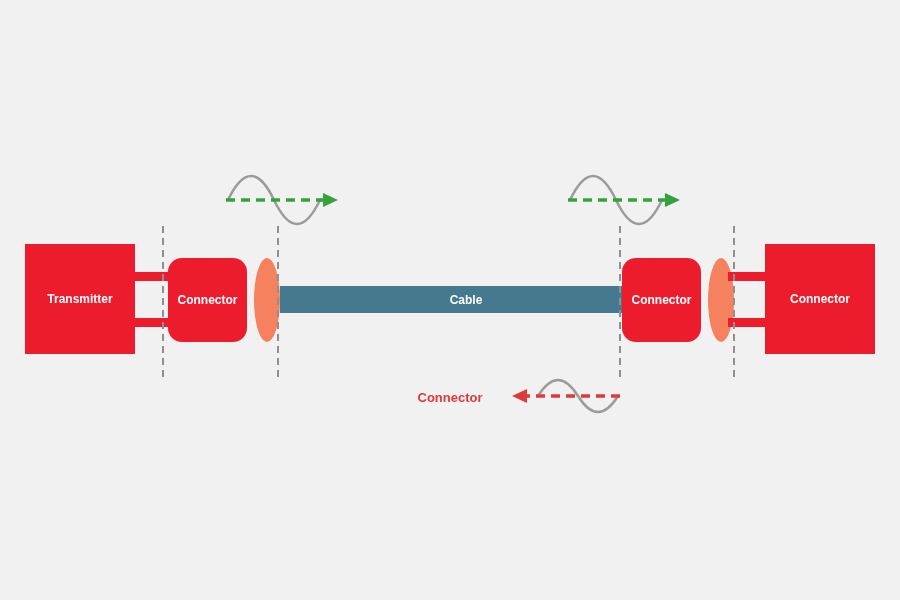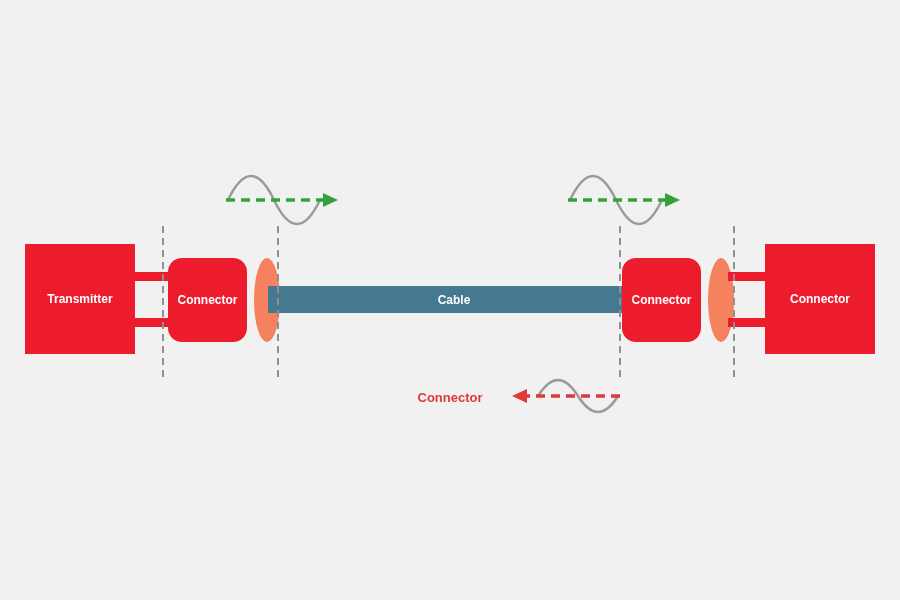--- a/index.html
+++ b/index.html
@@ -54,21 +54,21 @@
     position:absolute; left:0; top:0;
     width:79px; height:84px;
     background: var(--red, #ec1c2d);
     border-radius:14px;
     display:flex; align-items:center; justify-content:center;
     color:#fff; font-weight:bold; font-size:12px;
     z-index:3;
   }
 
   .cable {
-    position:absolute; left:268px; top:286px;
+    position:absolute; left:280px; top:286px;
     width:372px; height:27px;
     background: var(--teal, #44798f);
     display:flex; align-items:center; justify-content:center;
     color:#fff; font-weight:bold; font-size:12px;
     z-index:2;
   }
 
   .vline {
     position:absolute; top:226px; height:154px; width:2px;
     background: repeating-linear-gradient(

